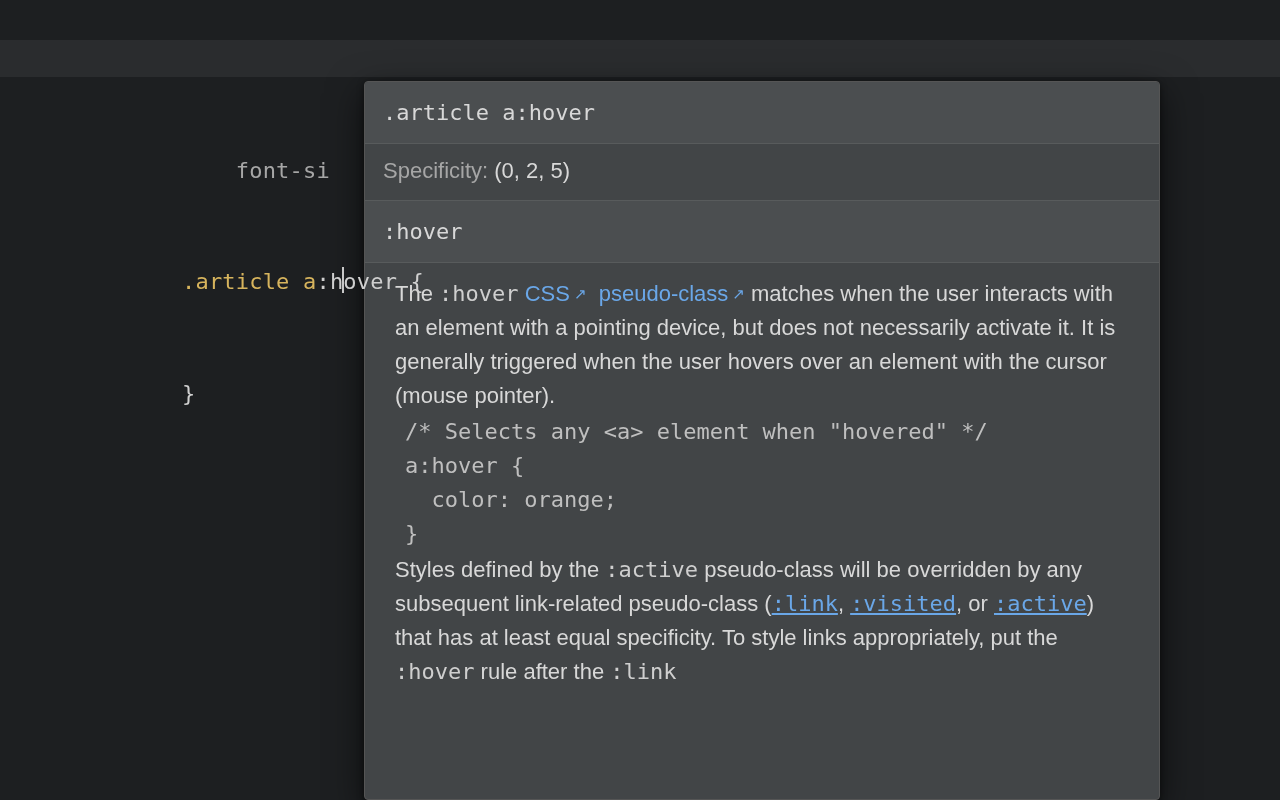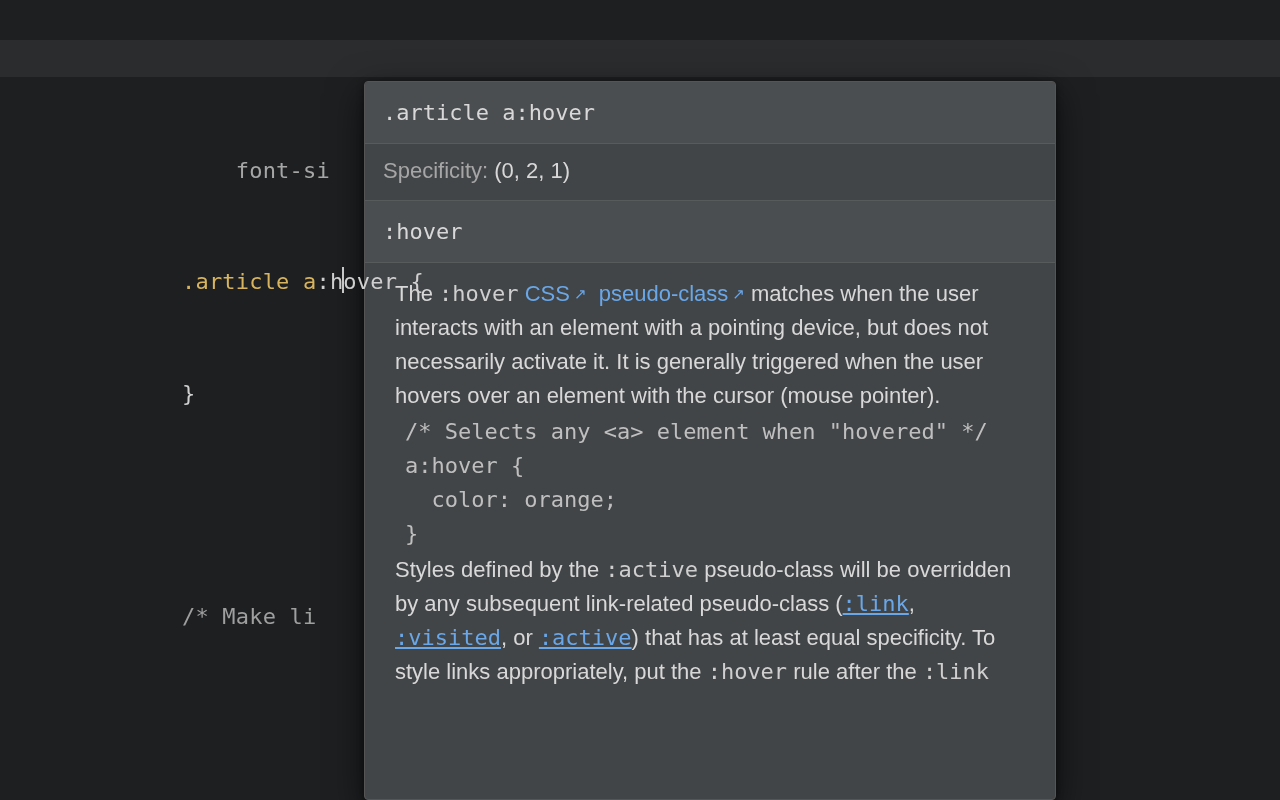--- a/index.html
+++ b/index.html
@@ -45,21 +45,21 @@
   .tok-pseudo{ color: #cfcfcf; }
   .tok-punct { color: #d0d0d0; }
   .tok-prop  { color: #a6a6a6; }
   .tok-comment{ color: #9f9f9f; }
   .lines .row { position: relative; z-index: 1; }
 
   .popup {
     position: absolute;
     left: 364px;
     top: 81px;
-    width: 692px;
+    width: 796px;
     height: 719px;
     background: #424547;
     border: 1px solid #555;
     border-radius: 4px;
     box-shadow: 0 12px 36px rgba(0,0,0,.6), 0 2px 6px rgba(0,0,0,.5);
     overflow: hidden;
     font-family: -apple-system, BlinkMacSystemFont, "Segoe UI", Helvetica, Arial, sans-serif;
     color: #d8d8d8;
   }
   .popup .sec {
@@ -104,40 +104,39 @@
 <body>
 
 <div class="editor">
 
   <div class="lines">
     <div class="hl-line"></div>
     <div class="row"><span class="tok-prop">    font-si</span></div>
     <div class="row"><span class="tok-sel">.article</span><span class="tok-sel"> a</span><span class="tok-pseudo">:h</span><span class="cursor"></span><span class="tok-pseudo">over</span><span class="tok-punct"> {</span></div>
     <div class="row"><span class="tok-punct">}</span></div>
     <div class="row">&nbsp;</div>
-    <div class="row"><span class="tok-comment">/* Make li </span></div>
     <div class="row">&nbsp;</div>
     
     
     
     
     
     
     
     
     
     
   </div>
 
   <div class="popup">
     <div class="sec band">
       <span>.article a:hover</span>
     </div>
     <div class="sec thin">
-      <span class="muted">Specificity: </span><span>(0, 2, 1)</span>
+      <span class="muted">Specificity: </span><span>(0, 2, 5)</span>
     </div>
     <div class="sec band">
       <span>:hover</span>
     </div>
     <div class="body">
       <p>
         <span>The </span><span class="mono">:hover</span>
         <a class="link" href="#"><span>CSS</span><span class="arrow">↗</span></a>&nbsp;
         <a class="link" href="#"><span>pseudo-class</span><span class="arrow">↗</span></a>
         <span> matches when the user interacts with an element with a pointing device, but does not necessarily activate it. It is generally triggered when the user hovers over an element with the cursor (mouse pointer).</span>

